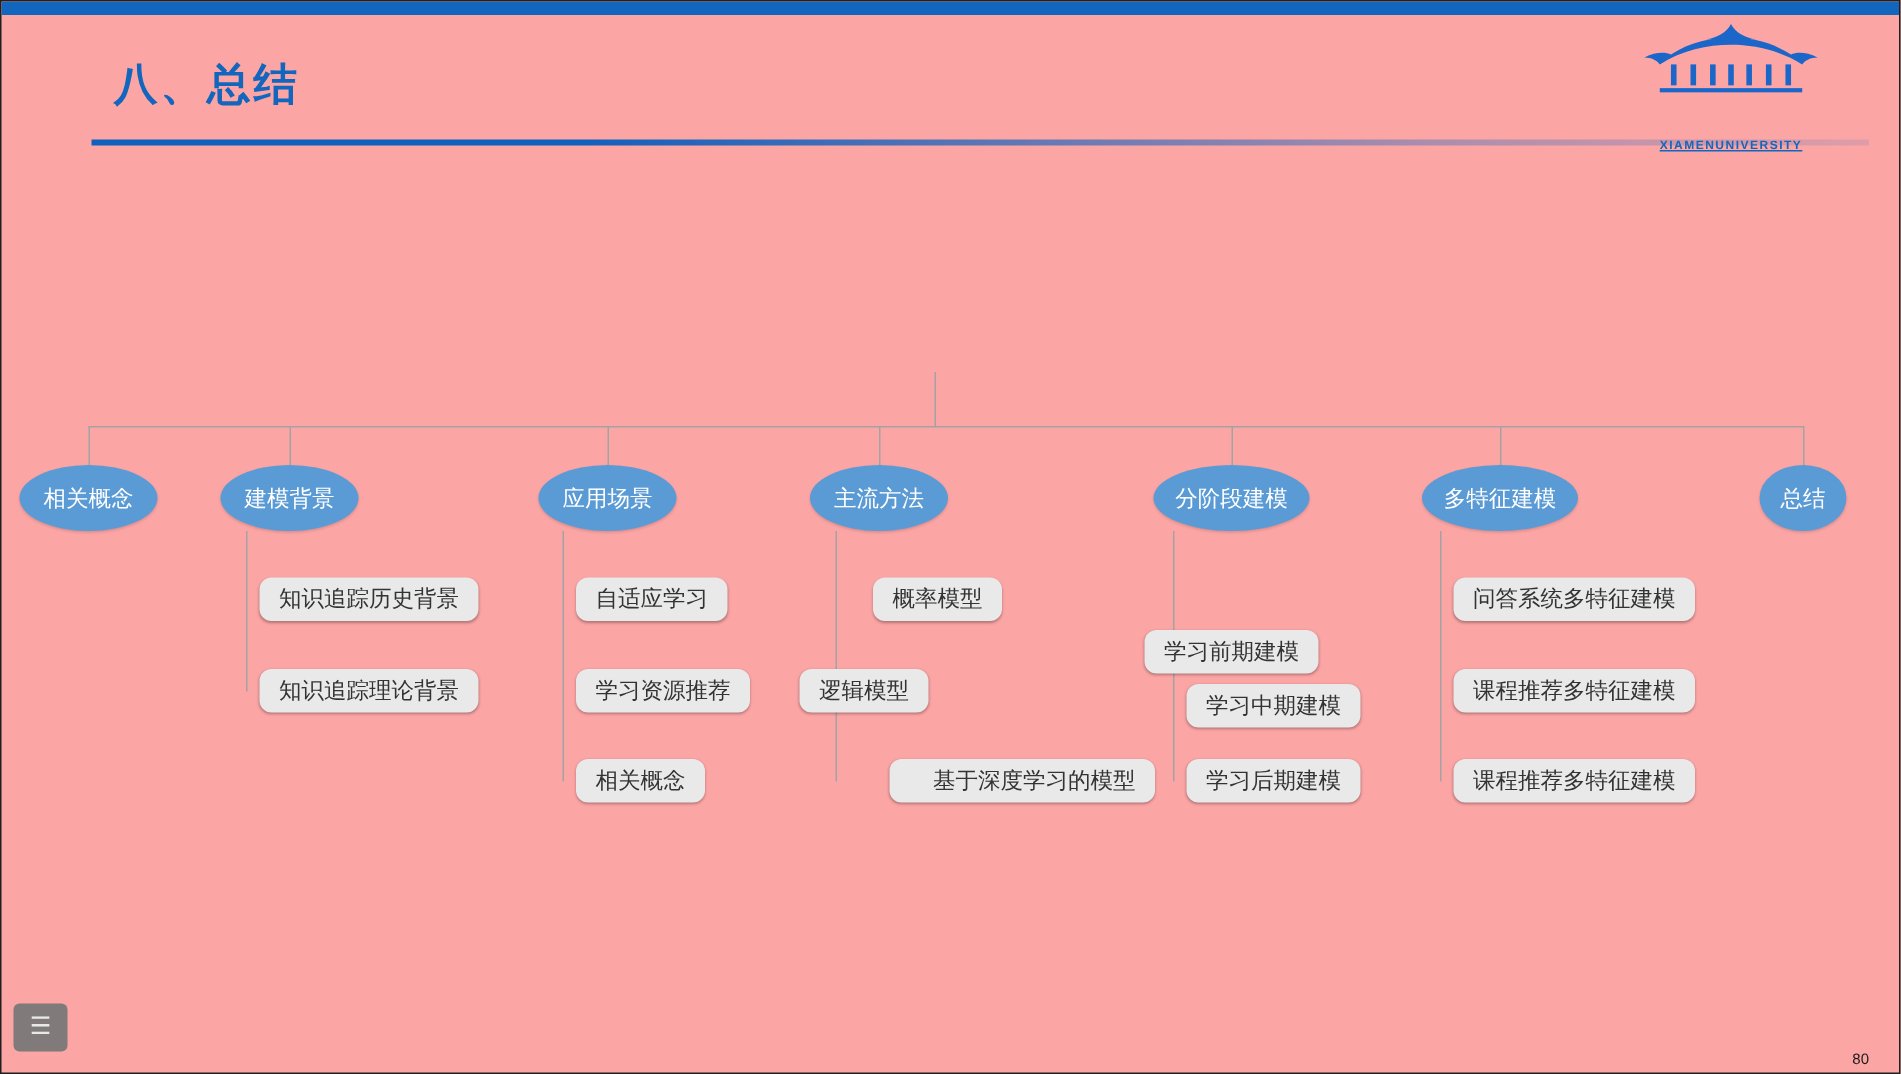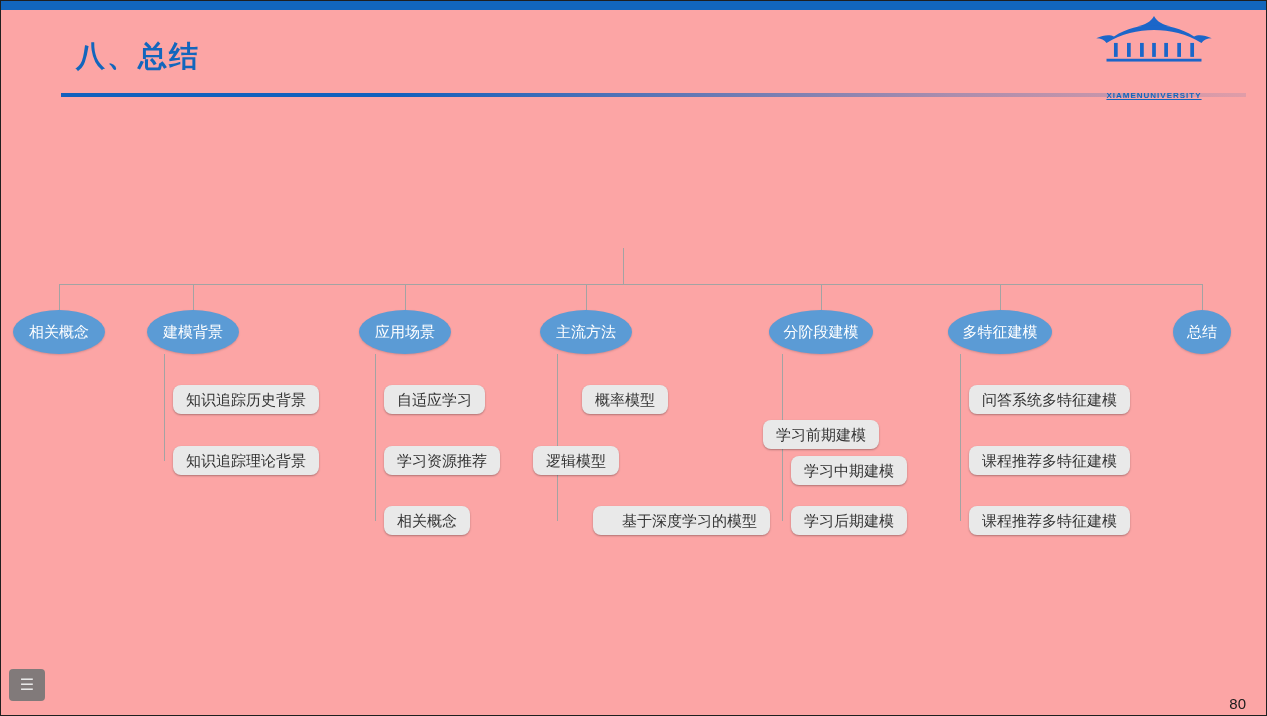--- a/index.html
+++ b/index.html
@@ -48,21 +48,21 @@
   }
   .menu-button {
     position:absolute; left:8px; top:668px; width:36px; height:32px;
     background:rgba(118,118,118,.92); border-radius:4px;
     display:flex; align-items:center; justify-content:center;
     cursor:pointer;
   }
   .menu-button .glyph { color:#e8e8e8; font-size:16px; line-height:1; }
   .page-number {
     position:absolute; right:20px; bottom:3px;
-    font-size:15px; color:#1a1a1a;
+    font-size:10px; color:#1a1a1a;
   }
 </style>
 </head>
 <body>
 
 <div class="slide">
   <div class="topbar"></div>
 
   <div class="title">八、总结</div>
   <div class="title-underline"></div>

